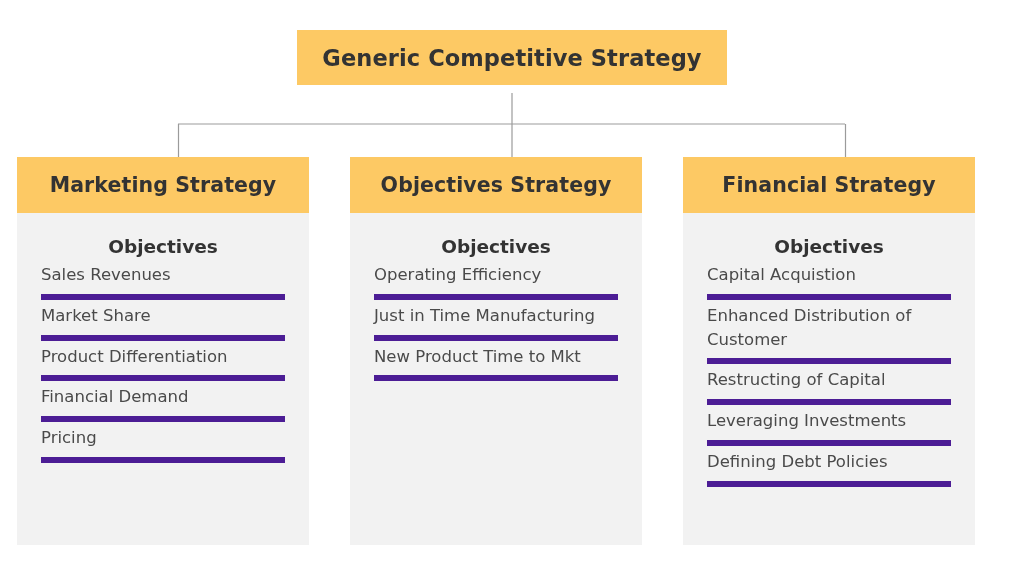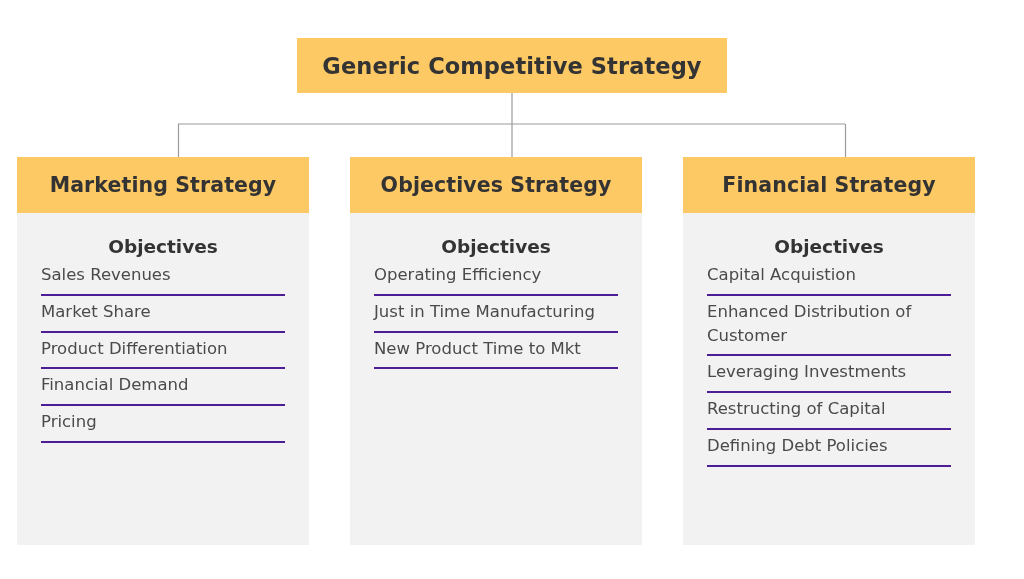--- a/index.html
+++ b/index.html
@@ -17,21 +17,21 @@
   .canvas {
     position: relative;
     width: 1024px;
     height: 579px;
   }
 
   
   .root-box {
     position: absolute;
     left: 297px;
-    top: 38px;
+    top: 30px;
     width: 430px;
     height: 55px;
     background: #fdc964;
     display: flex;
     align-items: center;
     justify-content: center;
     box-sizing: border-box;
   }
   .root-title {
     font-size: 22.5px;
@@ -99,21 +99,21 @@
   .obj-list {
     list-style: none;
     margin: 0;
     padding: 0;
   }
   .obj-item {
     font-size: 16.5px;
     color: #4a4a4a;
     line-height: 1.44;
     padding: 4px 0 7px 0;
-    border-bottom: 2px solid #4c1d95;
+    border-bottom: 6px solid #4c1d95;
   }
 </style>
 </head>
 <body>
 
 <div class="canvas">
 
   <div class="root-box">
     <span class="root-title">Generic Competitive Strategy</span>
   </div>
@@ -159,21 +159,21 @@
 
     <div class="column">
       <div class="col-header">
         <span class="col-header-text">Financial Strategy</span>
       </div>
       <div class="col-body">
         <div class="objectives-title">Objectives</div>
         <ul class="obj-list">
           <li class="obj-item">Capital Acquistion</li>
           <li class="obj-item">Enhanced Distribution of Customer</li>
+          <li class="obj-item">Restructing of Capital</li>
           <li class="obj-item">Leveraging Investments</li>
-          <li class="obj-item">Restructing of Capital</li>
           <li class="obj-item">Defining Debt Policies</li>
         </ul>
       </div>
     </div>
 
   </div>
 </div>
 
 </body></html>

